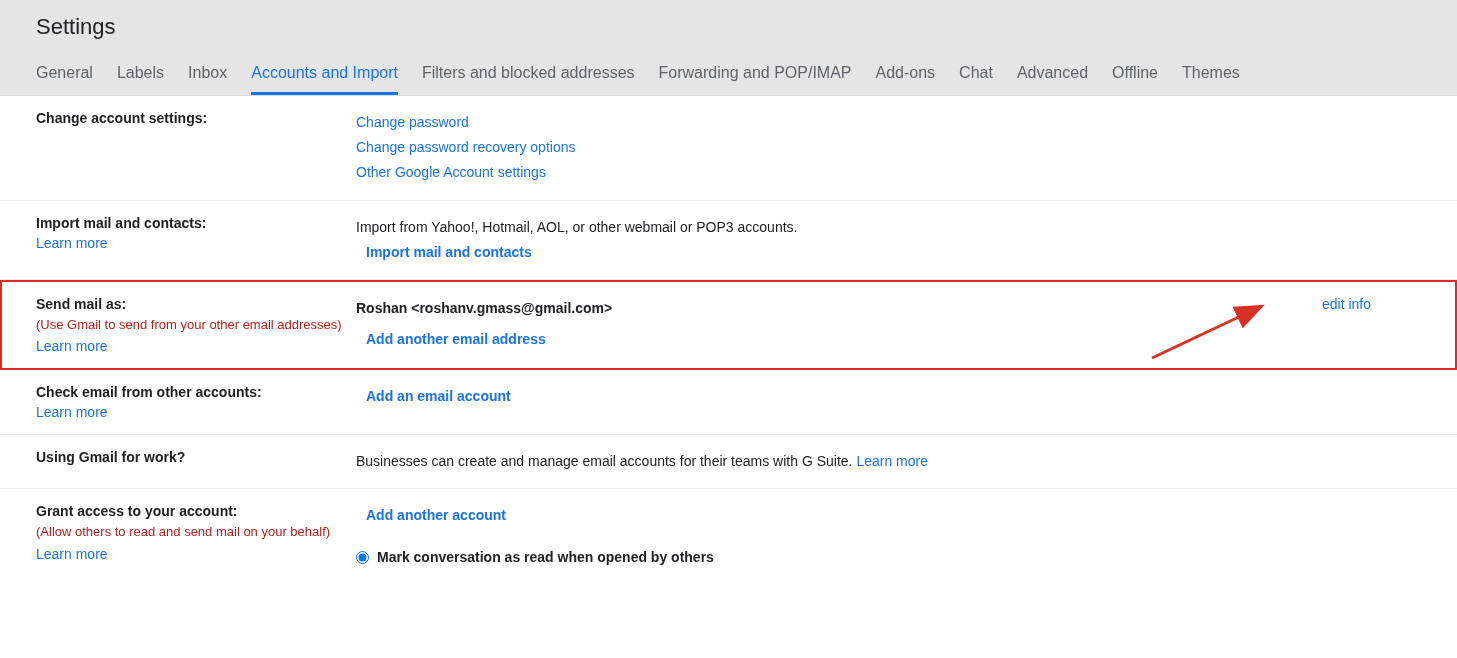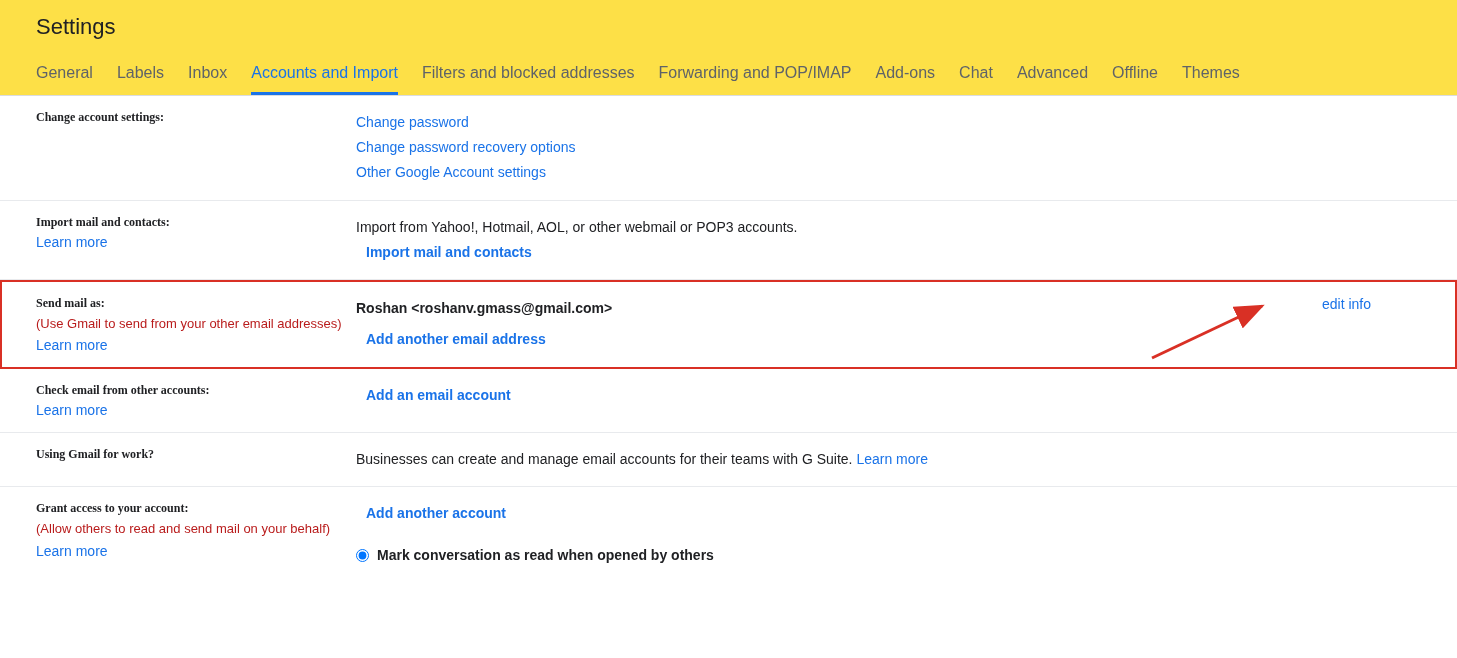--- a/index.html
+++ b/index.html
@@ -3,21 +3,21 @@
   <meta charset="utf-8">
   <style>
     * { box-sizing: border-box; margin: 0; padding: 0; }
     body {
       font-family: Arial, Helvetica, sans-serif;
       font-size: 14px;
       color: #202124;
       background: #fff;
       width: 1457px;
     }
-    .header-bg { background: #fde047; border-bottom: 1px solid #dadce0;}
+    .header-bg { background: #e5e5e5; border-bottom: 1px solid #dadce0;}
     .page-title {
       font-size: 22px;
       font-weight: 400;
       padding: 14px 36px 14px 36px;
       color: #202124;
     }
     .tabs {
       display: flex;
       gap: 24px;
       padding: 0 36px;
@@ -51,23 +51,22 @@
       margin: 0 0px;
       padding: 14px 24px 14px 34px;
     }
     .label-col {
       width: 320px;
       flex-shrink: 0;
       padding-right: 10px;
     }
     .label-title {
       font-weight: 700;
-      font-size: 12px;
-      color: #202124;
-      font-family: Liberation Serif, serif;
+      font-size: 14px;
+      color: #202124;
     }
     .label-sub {
       font-size: 13px;
       color: #b91c1c;
       font-weight: 400;
       margin-top: 4px;
       line-height: 1.4;
     }
     .value-col {
       flex: 1;

